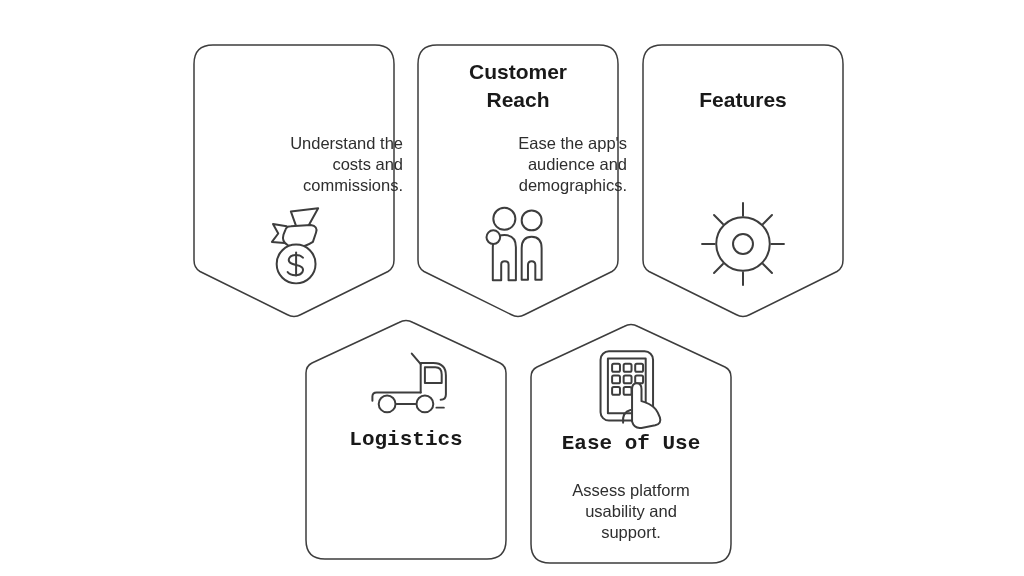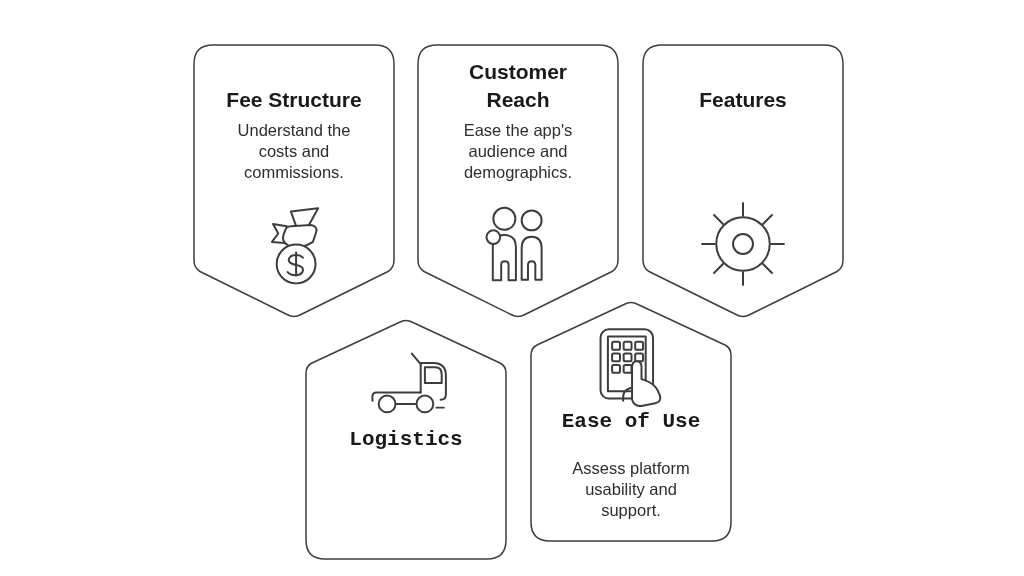--- a/index.html
+++ b/index.html
@@ -31,41 +31,40 @@
   .card-bottom .title{top:108px;height:30px;align-items:flex-start;font-family:Liberation Mono, monospace;}
 
   .desc{
     position:absolute;left:0;right:0;
     text-align:center;
     font-size:16.5px;line-height:21px;
     color:#2e2e2e;
     white-space:pre-line;
   }
   .desc .inner{display:inline-block;max-width:170px;}
-  .card-top .desc{top:76px;}
+  .card-top .desc{top:89px;text-align:right;}
   .card-bottom .desc{top:158px;}
 
   .iconwrap{
     position:absolute;left:0;right:0;
     display:flex;justify-content:center;
   }
   .card-top .iconwrap{top:158px;}
   .card-bottom .iconwrap{top:24px;}
   .iconwrap svg{overflow:visible;}
 </style>
 </head>
 <body>
 
 <div class="canvas">
 
   <div class="card card-top" style="left:185px;top:44px;">
     <svg class="shape" viewBox="0 0 202 278">
       <path d="M 20 1 L 182 1 Q 201 1 201 20 L 201 216 Q 201 224 195 227.5 L 108 270.5 Q 101 274.5 94 270.5 L 7 227.5 Q 1 224 1 216 L 1 20 Q 1 1 20 1 Z" fill="#ffffff" stroke="#3d3d3d" stroke-width="1.5"></path>
     </svg>
-    <div class="title">Fee Structure</div>
     <div class="desc"><span class="inner">Understand the
 costs and
 commissions.</span></div>
     <div class="iconwrap">
       <svg width="84" height="84" viewBox="0 0 80 80" fill="none" stroke="#3d3d3d" stroke-width="1.9" stroke-linecap="round" stroke-linejoin="round">
         <path d="M 33 23 L 20 21 L 25 30 L 19 38 L 31 39"></path>
         <path d="M 37 9 L 63 6 L 53 24 L 42 23 Z" fill="#ffffff"></path>
         <path d="M 37 23 L 56 22 Q 63 23 61 29 L 58 38 Q 46 46 34 41 Q 28 38 30 31 L 32 26 Q 33 23 37 23 Z" fill="#ffffff"></path>
         <circle cx="42" cy="59" r="18.5" fill="#ffffff"></circle>
         <path d="M 42 48 L 42 70"></path>
@@ -128,21 +127,21 @@
         <path d="M 58 24 L 68 24 Q 74 24 74 31 L 74 39 L 58 39 Z"></path>
         <circle cx="22" cy="59" r="8" fill="#ffffff"></circle>
         <circle cx="58" cy="59" r="8" fill="#ffffff"></circle>
         <line x1="31" y1="59" x2="49" y2="59"></line>
         <line x1="69" y1="62.5" x2="76" y2="62.5"></line>
       </svg>
     </div>
     <div class="title">Logistics</div>
   </div>
 
-  <div class="card card-bottom" style="left:522px;top:300px;">
+  <div class="card card-bottom" style="left:522px;top:322px;">
     <svg class="shape" viewBox="0 0 202 242">
       <path d="M 94 4.5 Q 101 0.5 108 4.5 L 195 45 Q 201 48 201 55 L 201 222 Q 201 241 182 241 L 20 241 Q 1 241 1 222 L 1 55 Q 1 48 7 45 Z" fill="#ffffff" stroke="#3d3d3d" stroke-width="1.5"></path>
     </svg>
     <div class="iconwrap">
       <svg width="84" height="84" viewBox="0 0 80 80" fill="none" stroke="#3d3d3d" stroke-width="1.9" stroke-linecap="round" stroke-linejoin="round">
         <rect x="11" y="5" width="50" height="66" rx="8"></rect>
         <rect x="18" y="12" width="36" height="52"></rect>
         <rect x="22" y="17" width="7.5" height="7.5" rx="1.5"></rect>
         <rect x="33" y="17" width="7.5" height="7.5" rx="1.5"></rect>
         <rect x="44" y="17" width="7.5" height="7.5" rx="1.5"></rect>

